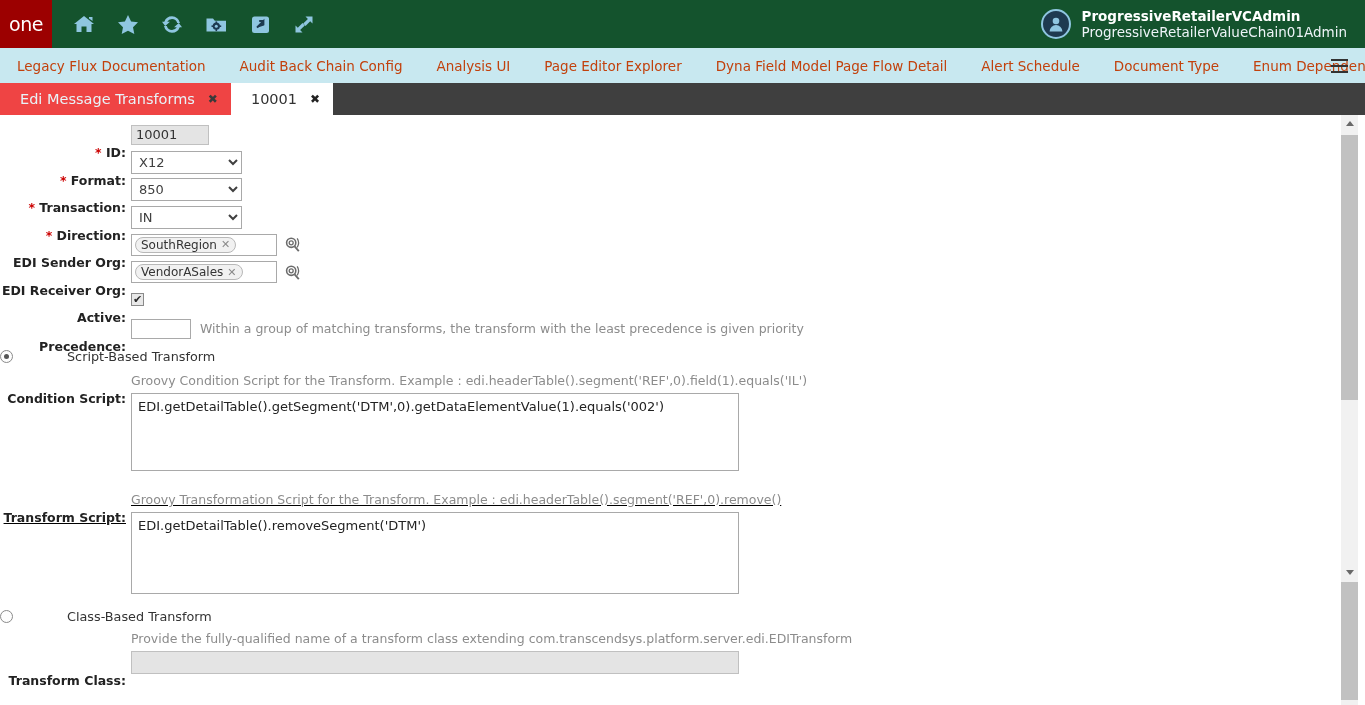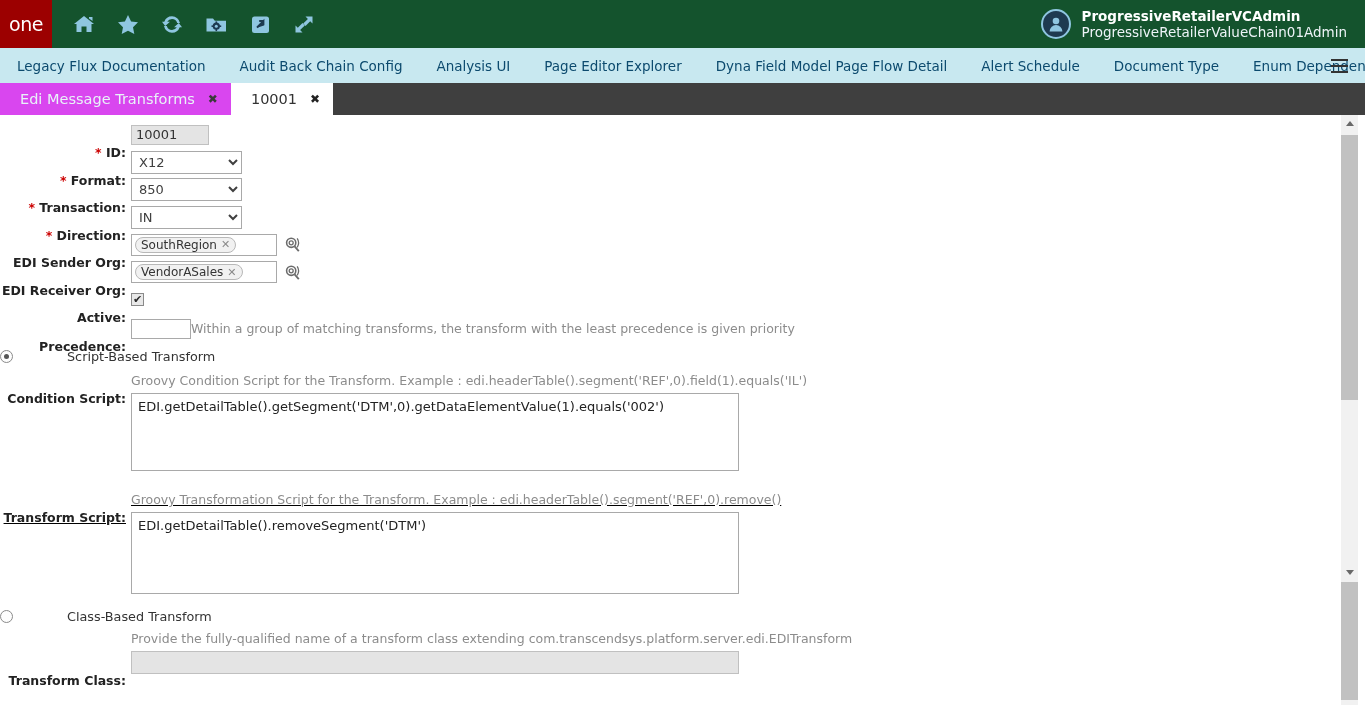--- a/index.html
+++ b/index.html
@@ -60,21 +60,21 @@
   }
 
   
   #navbar {
     position: absolute; left: 0; top: 48px;
     width: 1365px; height: 35px;
     background: #c8e8f0;
     display: flex; align-items: center;
   }
   .nav-item {
-    font-size: 13.5px; color: #0c4a6e;
+    font-size: 13.5px; color: #c2410c;
     padding: 0 17px; height: 35px;
     display: flex; align-items: center;
     cursor: pointer; white-space: nowrap;
     font-family: "DejaVu Sans", sans-serif;
   }
   #hamburger {
     position: absolute; right: 14px; top: 0;
     height: 35px; width: 24px;
     display: flex; flex-direction: column;
     align-items: center; justify-content: center;
@@ -92,21 +92,21 @@
     background: #3f3f3f;
     display: flex; align-items: flex-end;
   }
   .tab {
     height: 32px; display: flex; align-items: center;
     padding: 0 13px 0 20px;
     font-size: 14.5px; cursor: pointer;
     white-space: nowrap;
     font-family: "DejaVu Sans", sans-serif;
   }
-  .tab.inactive { background: #d946ef; color: #e8f3f8; }
+  .tab.inactive { background: #ef4444; color: #e8f3f8; }
   .tab.active   { background: #ffffff; color: #333333; }
   .tab-close {
     margin-left: 13px; font-size: 12px; font-weight: bold;
     cursor: pointer; font-family: "DejaVu Sans", sans-serif;
   }
   .tab.inactive .tab-close { color: #3a3a3a; }
   .tab.active .tab-close { color: #222222; }
 
   
   #content {
@@ -177,21 +177,21 @@
     cursor: pointer;
   }
   .mag {
     margin-left: 7px; width: 17px; height: 17px;
     cursor: pointer;
     display: inline-flex; align-items: center; justify-content: center;
   }
 
   .hint {
     font-size: 12.5px; color: #8c8c8c;
-    white-space: nowrap;
+    margin-left: 9px; white-space: nowrap;
     font-family: "DejaVu Sans", sans-serif;
   }
   .hint.nomargin { margin-left: 0; }
 
   .radio-row {
     display: flex; align-items: center;
     height: 22px; padding-left: 0px; gap: 47px;
   }
   .radio {
     width: 13px; height: 13px; border-radius: 50%;

